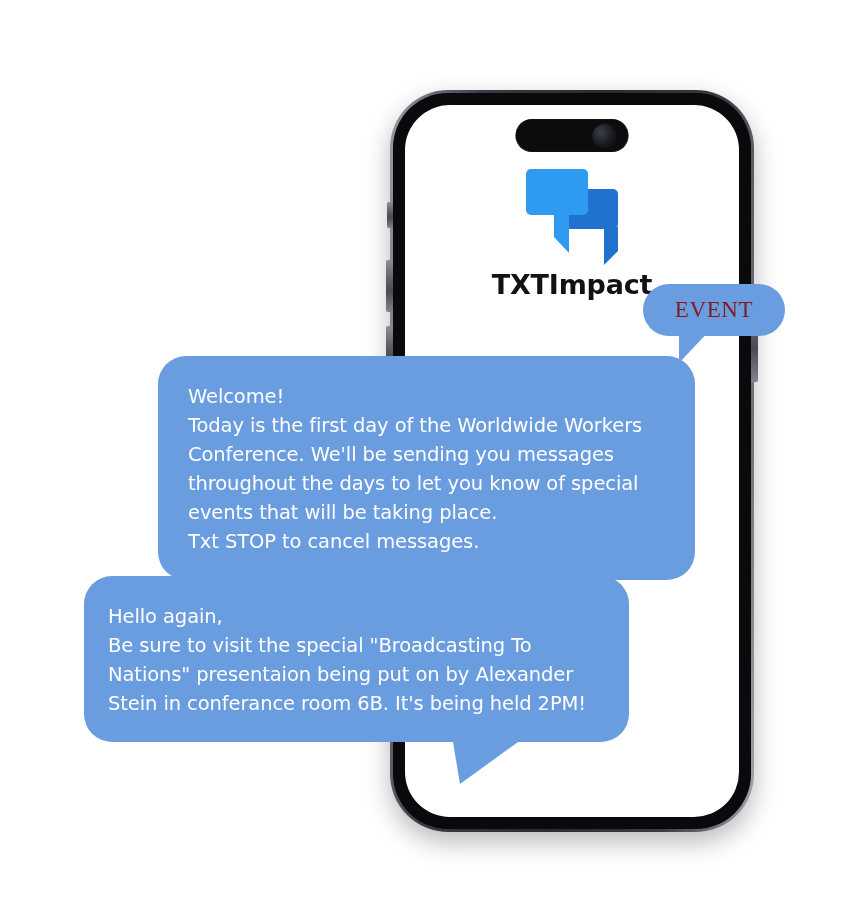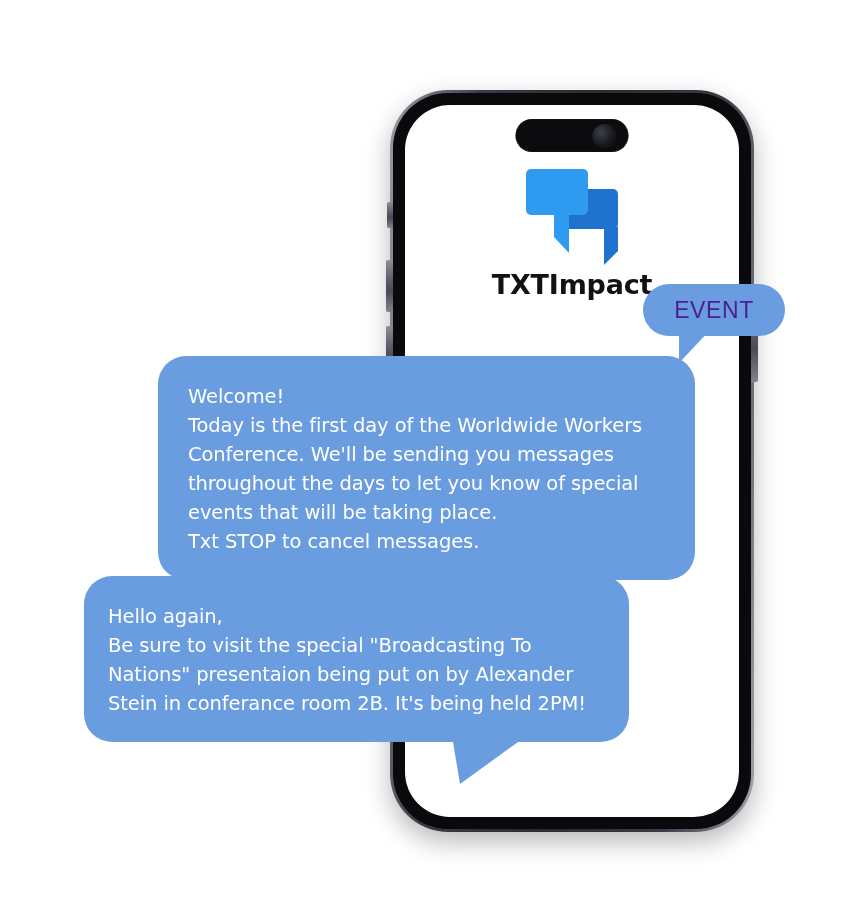--- a/index.html
+++ b/index.html
@@ -117,22 +117,22 @@
 
   
   .event-badge {
     position:absolute; left:619px; top:260px;
     width:142px; height:52px;
     background:#6a9ce0;
     border-radius:26px;
     display:flex; align-items:center; justify-content:center;
   }
   .event-label {
-    color:#4c1d95;
-    font-family:Liberation Sans, sans-serif;
+    color:#7f1d1d;
+    font-family:Liberation Serif, serif;
     font-size:23px;
     letter-spacing:.6px;
   }
   .event-tail {
     position:absolute; left:655px; top:305px;
     width:32px; height:34px;
     background:#6a9ce0;
     clip-path:polygon(0 0, 100% 0, 0 100%);
   }
 </style>
@@ -176,16 +176,16 @@
   <div class="bubble bubble-msg1">Welcome!
 Today is the first day of the Worldwide Workers
 Conference. We'll be sending you messages
 throughout the days to let you know of special
 events that will be taking place.
 Txt STOP to cancel messages.</div>
 
   <div class="bubble bubble-msg2">Hello again,
 Be sure to visit the special "Broadcasting To
 Nations" presentaion being put on by Alexander
-Stein in conferance room 2B. It's being held 2PM!</div>
+Stein in conferance room 6B. It's being held 2PM!</div>
   <div class="tail-msg2-shape"></div>
 
 </div>
 
 </body></html>

